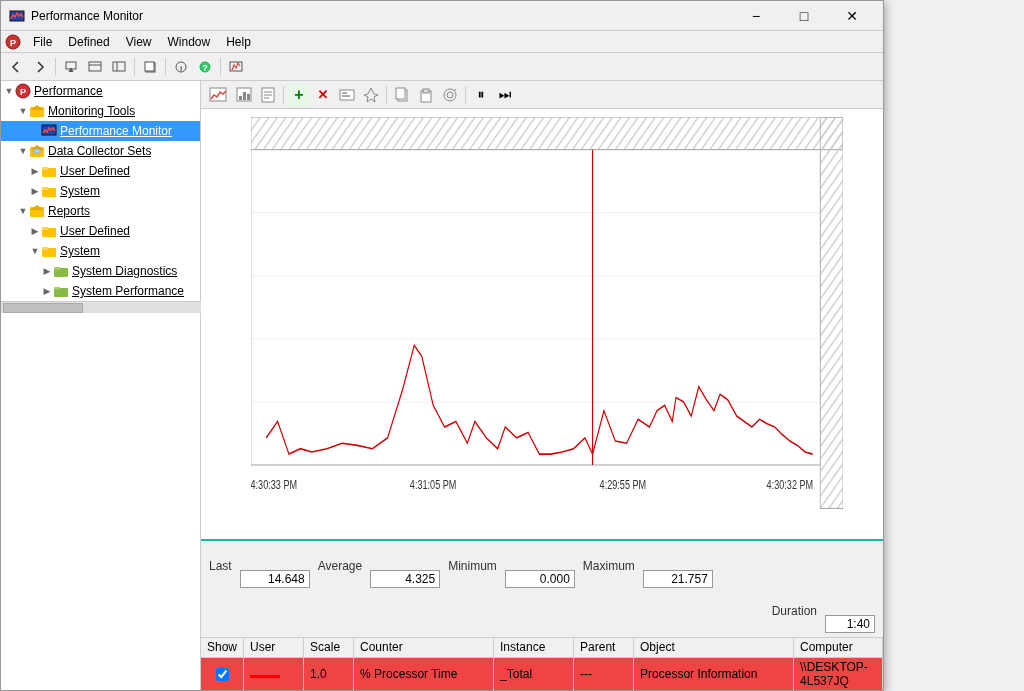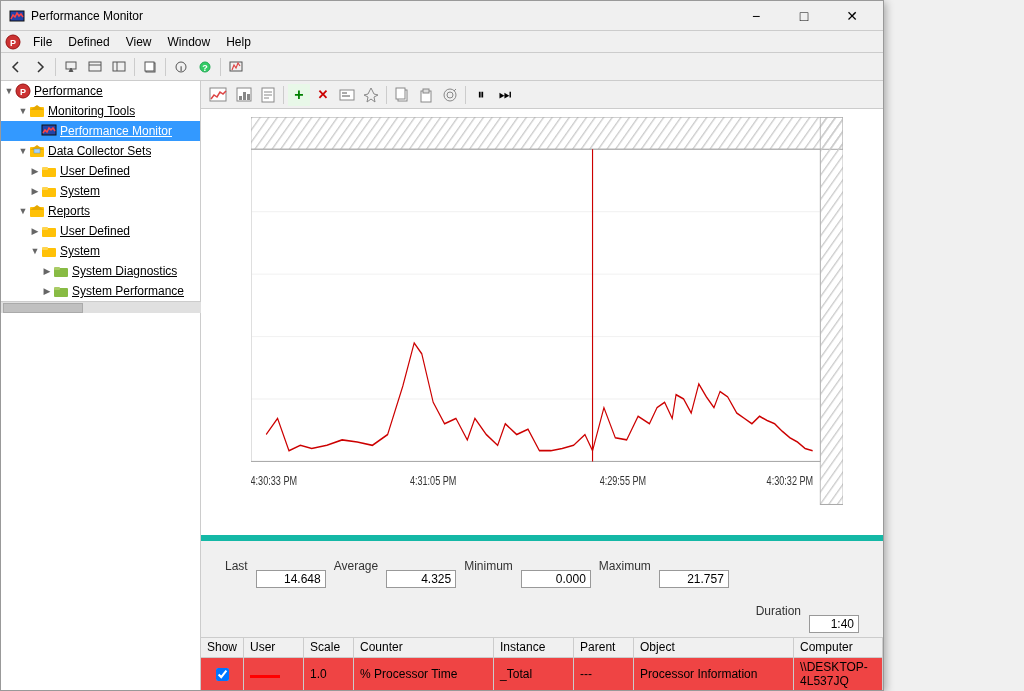--- a/index.html
+++ b/index.html
@@ -107,22 +107,22 @@
       background: white;
     }
     .chart-svg {
       width: 100%;
       height: 100%;
     }
 
     
     .stats-bar {
       background: #f0f0f0;
-      border-top: 6px solid #14b8a6;
-      padding: 4px 24px;
+      border-top: 2px solid #14b8a6;
+      padding: 4px 8px;
       display: flex;
       flex-direction: column;
       gap: 2px;
       justify-content: center;
     }
     .stats-row {
       display: flex;
       align-items: center;
       gap: 8px;
       font-size: 12px;

